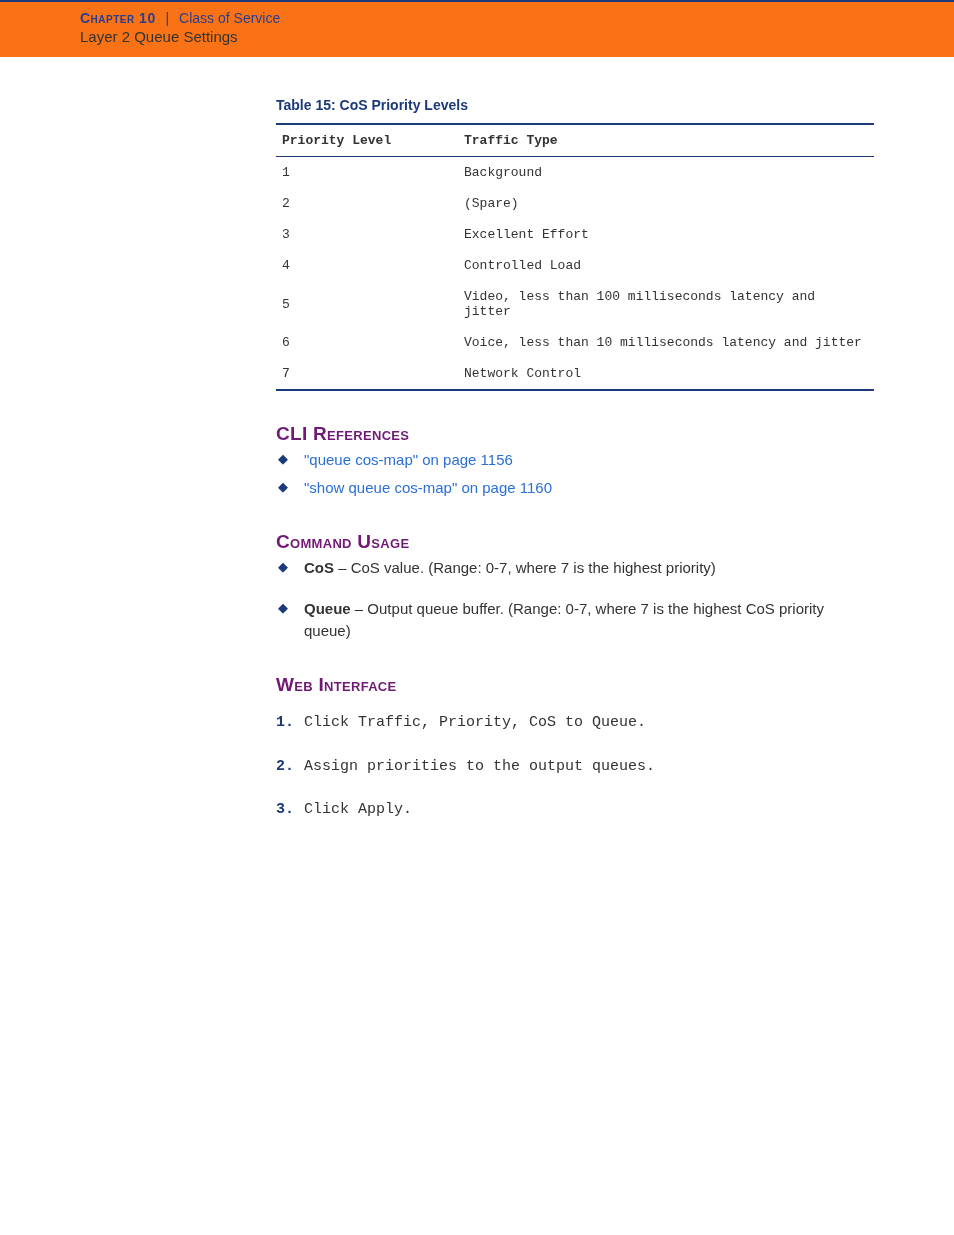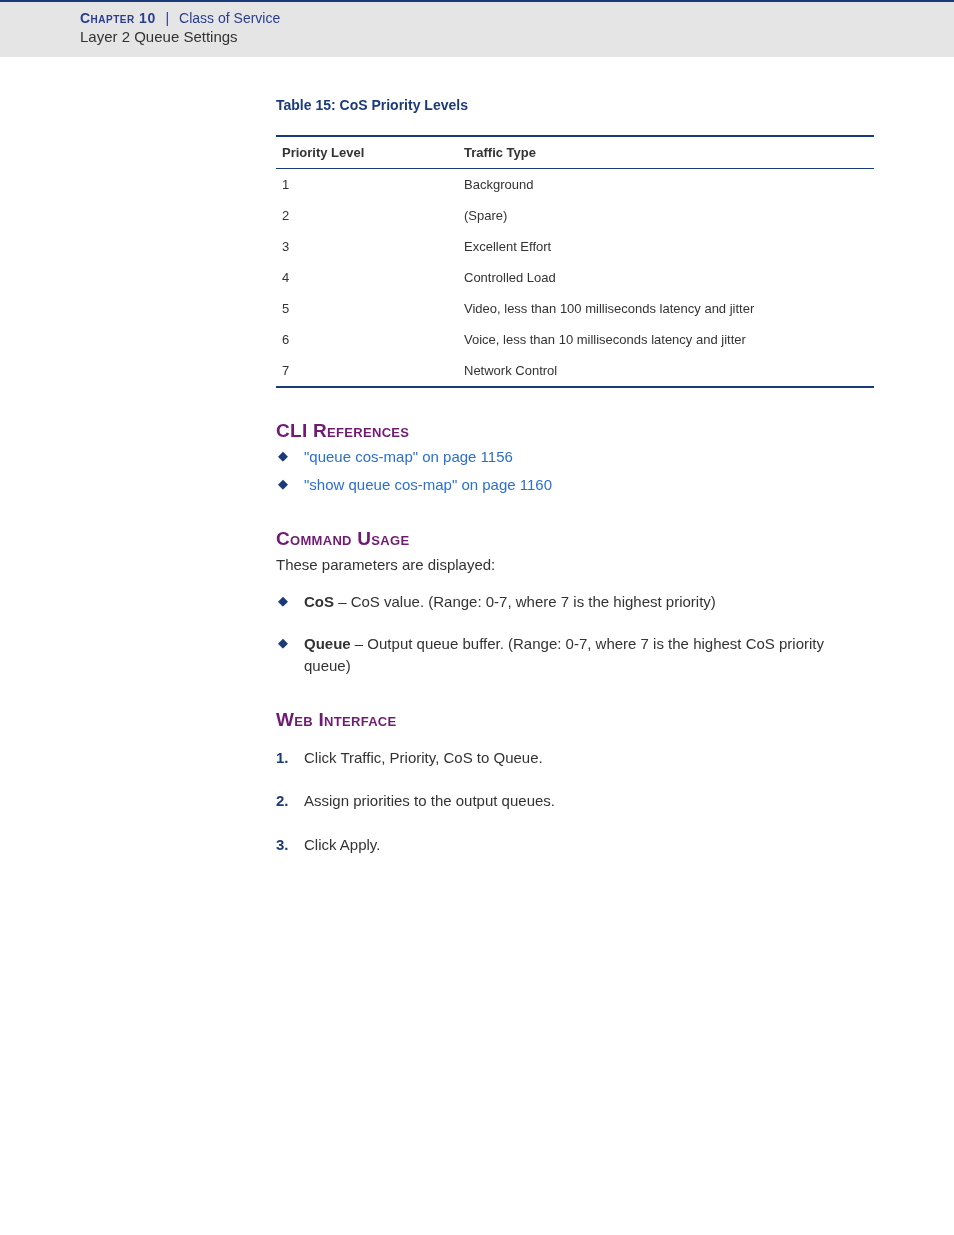--- a/index.html
+++ b/index.html
@@ -4,21 +4,21 @@
 <style>
   body {
     margin: 0;
     padding: 0;
     background: #fff;
     font-family: Verdana, Geneva, sans-serif;
     color: #333;
     width: 954px;
   }
   .header-band {
-    background: #e5e5e5;
+    background: #f97316;
     border-top: 2px solid #1b3a7a;
     padding: 8px 0 12px 0;
   }
   .header-inner {
     padding-left: 80px;
   }
   .chapter-line {
     color: #2a3d8f;
     font-size: 14px;
   }
@@ -36,27 +36,28 @@
     font-size: 15px;
     margin-top: 2px;
   }
   .content {
     padding: 40px 80px 0 276px;
   }
   .table-caption {
     color: #1b3a7a;
     font-weight: bold;
     font-size: 14px;
-    margin-bottom: 22px;
+    margin-bottom: 10px;
   }
   table.cos {
     width: 100%;
     border-collapse: collapse;
     font-size: 13px;
     color: #333;
+    font-family: Liberation Mono, monospace;
   }
   table.cos thead th {
     text-align: left;
     font-weight: bold;
     border-top: 2px solid #1b3a7a;
     border-bottom: 1px solid #1b3a7a;
     padding: 8px 6px;
   }
   table.cos tbody td {
     padding: 8px 6px;
@@ -107,20 +108,21 @@
     font-size: 15px;
     line-height: 1.45;
     color: #333;
     margin: 4px 0 16px 0;
   }
   ol.steps {
     list-style: none;
     counter-reset: step;
     padding: 0;
     margin: 16px 0 0 0;
+    font-family: Liberation Mono, monospace;
   }
   ol.steps > li {
     counter-increment: step;
     position: relative;
     padding-left: 28px;
     font-size: 15px;
     line-height: 1.45;
     margin-bottom: 22px;
     color: #333;
   }
@@ -190,21 +192,20 @@
   </table>
 
   <div class="section-title">CLI References</div>
   <ul class="diamond">
     <li><span class="link">"queue cos-map" on page 1156</span></li>
     <li><span class="link">"show queue cos-map" on page 1160</span></li>
   </ul>
 
   <div class="section-title">Command Usage</div>
 
-  <div class="bodytext">These parameters are displayed:</div>
   <ul class="diamond wide">
     <li><b>CoS</b><span> – CoS value. (Range: 0-7, where 7 is the highest priority)</span></li>
     <li><b>Queue</b><span> – Output queue buffer. (Range: 0-7, where 7 is the highest CoS priority queue)</span></li>
   </ul>
 
   <div class="section-title">Web Interface</div>
   <ol class="steps">
     <li>Click Traffic, Priority, CoS to Queue.</li>
     <li>Assign priorities to the output queues.</li>
     <li>Click Apply.</li>

